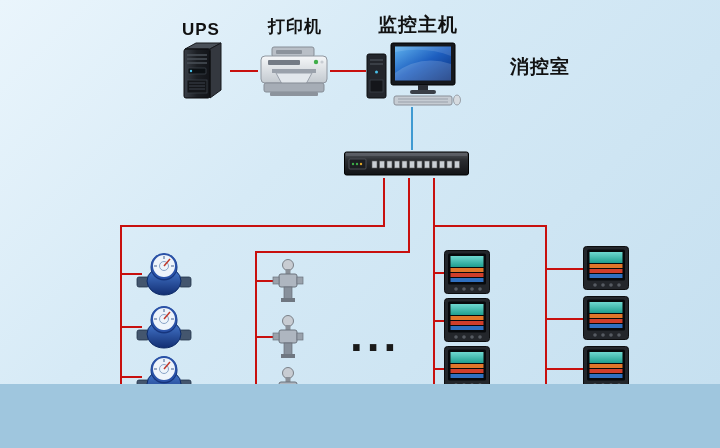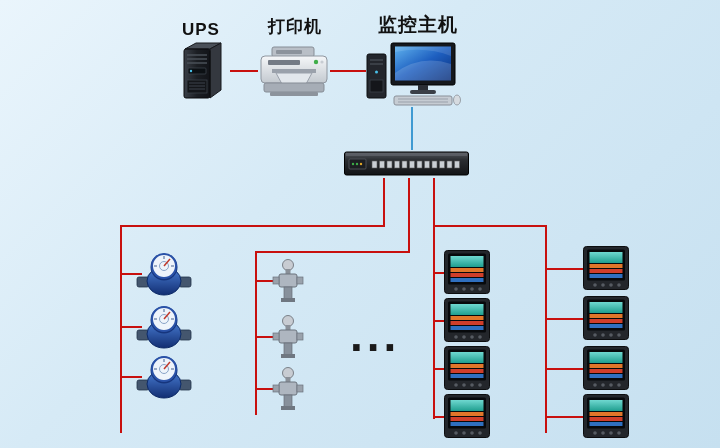--- a/index.html
+++ b/index.html
@@ -2,21 +2,21 @@
 <html><head>
 <meta charset="utf-8">
 <style>
   html,body{margin:0;padding:0;}
   body{
     font-family:"Liberation Sans","DejaVu Sans",sans-serif;
     background:#9fc6de;
     display:flex;justify-content:center;align-items:flex-start;
   }
   .canvas{
-    position:relative;width:720px;height:448px;overflow:hidden;
+    position:relative;width:720px;height:384px;overflow:hidden;
     background:linear-gradient(135deg,#eaf5fc 0%,#d6eaf6 40%,#c6e0f0 100%);
     padding-left:48px;
   }
   .label{
     position:absolute;color:#111;white-space:nowrap;
     font-weight:700;letter-spacing:1px;
   }
   .device{position:absolute;}
   .device svg{display:block;}
   .edge{position:absolute;background:#c8100e;}
@@ -60,20 +60,21 @@
         <stop offset="0" stop-color="#3a3f47"></stop>
           <stop offset="0.5" stop-color="#1b1e23"></stop>
           <stop offset="1" stop-color="#121419"></stop>
       </linearGradient>
     </defs>
   </svg>
 
   <div class="label" style="left:182px;top:20px;font-size:17px;">UPS</div>
   <div class="label" style="left:268px;top:15px;font-size:17px;">打印机</div>
   <div class="label" style="left:378px;top:12px;font-size:19px;">监控主机</div>
+  <div class="label" style="left:510px;top:54px;font-size:19px;">消控室</div>
   <div class="ellipsis" style="left:350px;top:330px;">...</div>
 
   <div class="device" style="left:180px;top:40px;">
     <svg width="50" height="62" viewBox="0 0 50 62">
       <polygon points="5,9 16,3 41,3 30,9" fill="#4a5058" stroke="#16181c" stroke-width="1"></polygon>
       <polygon points="30,9 41,3 41,50 30,58" fill="#34383f" stroke="#16181c" stroke-width="1"></polygon>
       <rect x="4" y="9" width="26" height="49" rx="2" fill="url(#gUps)" stroke="#0a0b0d" stroke-width="1"></rect>
       <line x1="7" y1="15" x2="27" y2="15" stroke="#4a5159" stroke-width="1.5"></line>
       <line x1="7" y1="19" x2="27" y2="19" stroke="#4a5159" stroke-width="1.5"></line>
       <line x1="7" y1="23" x2="27" y2="23" stroke="#4a5159" stroke-width="1.5"></line>

